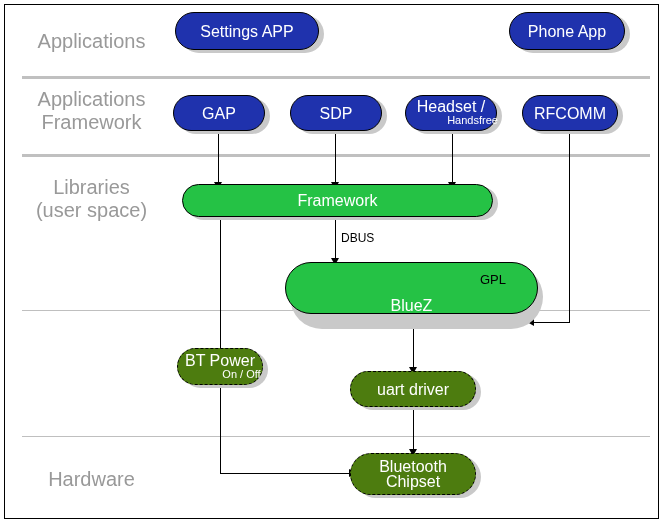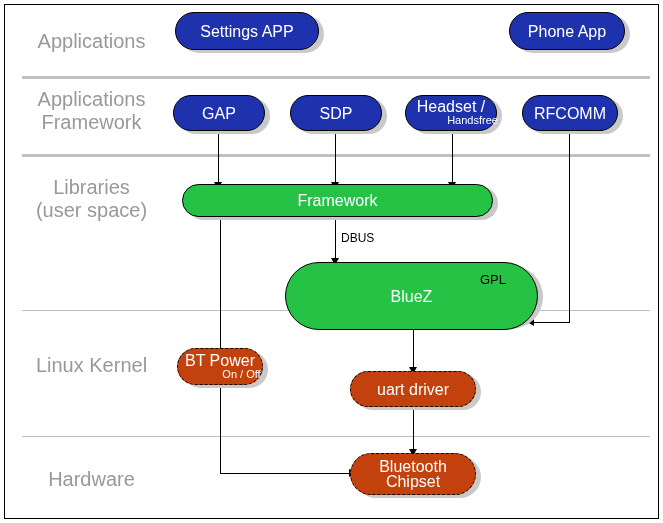--- a/index.html
+++ b/index.html
@@ -43,21 +43,21 @@
     color:#ffffff;
     text-align:center;
     z-index:5;
   }
   .node .l1{font-size:16px;line-height:15px;}
   .node .l2{font-size:11px;line-height:13px;margin-left:43px;}
   .node.blue{background:#1f32ad;border-radius:999px;}
   .node.green{background:#22c councils;}
   .node.green{background:#23c council;}
   .node.green{background:#25c245;border-radius:999px;}
-  .node.red{background:#c2410c;border-radius:999px;border-style:dashed;border-color:#000;}
+  .node.red{background:#4d7c0f;border-radius:999px;border-style:dashed;border-color:#000;}
   .shadow{
     position:absolute;
     background:#c9c9c9;
     border-radius:999px;
     z-index:4;
   }
   .gpl{
     position:absolute;
     color:#000000;
     font-size:13px;
@@ -110,21 +110,20 @@
   <div class="sep" style="left:22px;top:76px;width:628px;"></div>
   <div class="sep" style="left:22px;top:154px;width:628px;"></div>
   <div class="sep thin" style="left:22px;top:310px;width:628px;"></div>
   <div class="sep thin" style="left:22px;top:436px;width:628px;"></div>
 
   <div class="layer-label" style="left:14px;top:30px;width:155px;">Applications</div>
   <div class="layer-label" style="left:14px;top:88px;width:155px;">Applications
 Framework</div>
   <div class="layer-label" style="left:14px;top:176px;width:155px;">Libraries
 (user space)</div>
-  <div class="layer-label" style="left:14px;top:354px;width:155px;">Linux Kernel</div>
   <div class="layer-label" style="left:14px;top:468px;width:155px;">Hardware</div>
 
   <div class="edge v" style="left:218px;top:133px;height:52px;"></div>
   <div class="arrow-d" style="left:214px;top:182px;"></div>
 
   <div class="edge v" style="left:335px;top:133px;height:52px;"></div>
   <div class="arrow-d" style="left:331px;top:182px;"></div>
 
   <div class="edge v" style="left:452px;top:133px;height:52px;"></div>
   <div class="arrow-d" style="left:448px;top:182px;"></div>
@@ -177,21 +176,21 @@
   <div class="node blue" style="left:522px;top:95px;width:96px;height:36px;">
     <span class="l1">RFCOMM</span>
   </div>
 
   <div class="shadow" style="left:187px;top:187px;width:311px;height:33px;"></div>
   <div class="node green" style="left:182px;top:184px;width:311px;height:33px;">
     <span class="l1">Framework</span>
   </div>
 
   <div class="shadow" style="left:290px;top:265px;width:253px;height:64px;"></div>
-  <div class="node green" style="left:285px;top:262px;width:253px;height:68px;">
+  <div class="node green" style="left:285px;top:262px;width:253px;height:52px;justify-content:flex-end;">
     <span class="l1">BlueZ</span>
   </div>
   <div class="gpl" style="left:480px;top:272px;">GPL</div>
 
   <div class="shadow" style="left:182px;top:351px;width:86px;height:37px;"></div>
   <div class="node red" style="left:177px;top:348px;width:86px;height:37px;">
     <span class="l1">BT Power</span>
     <span class="l2">On / Off</span>
   </div>
 

